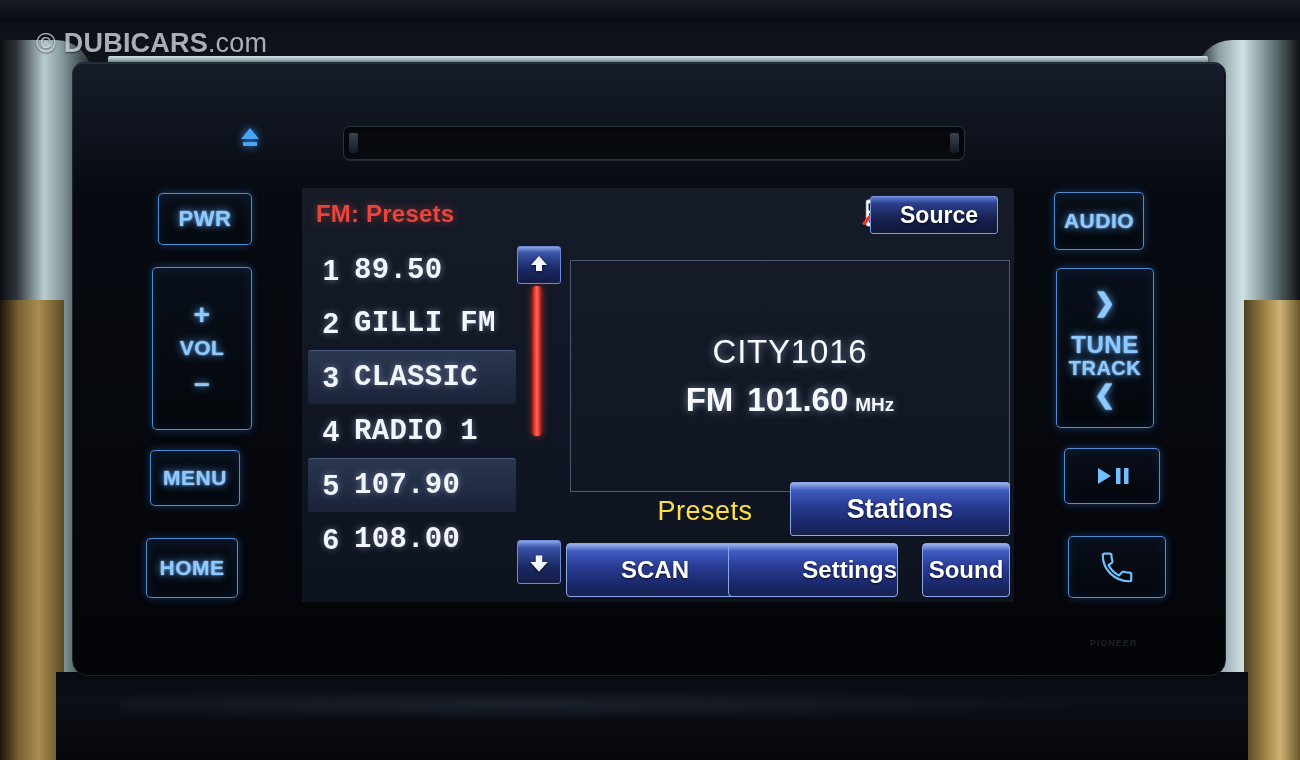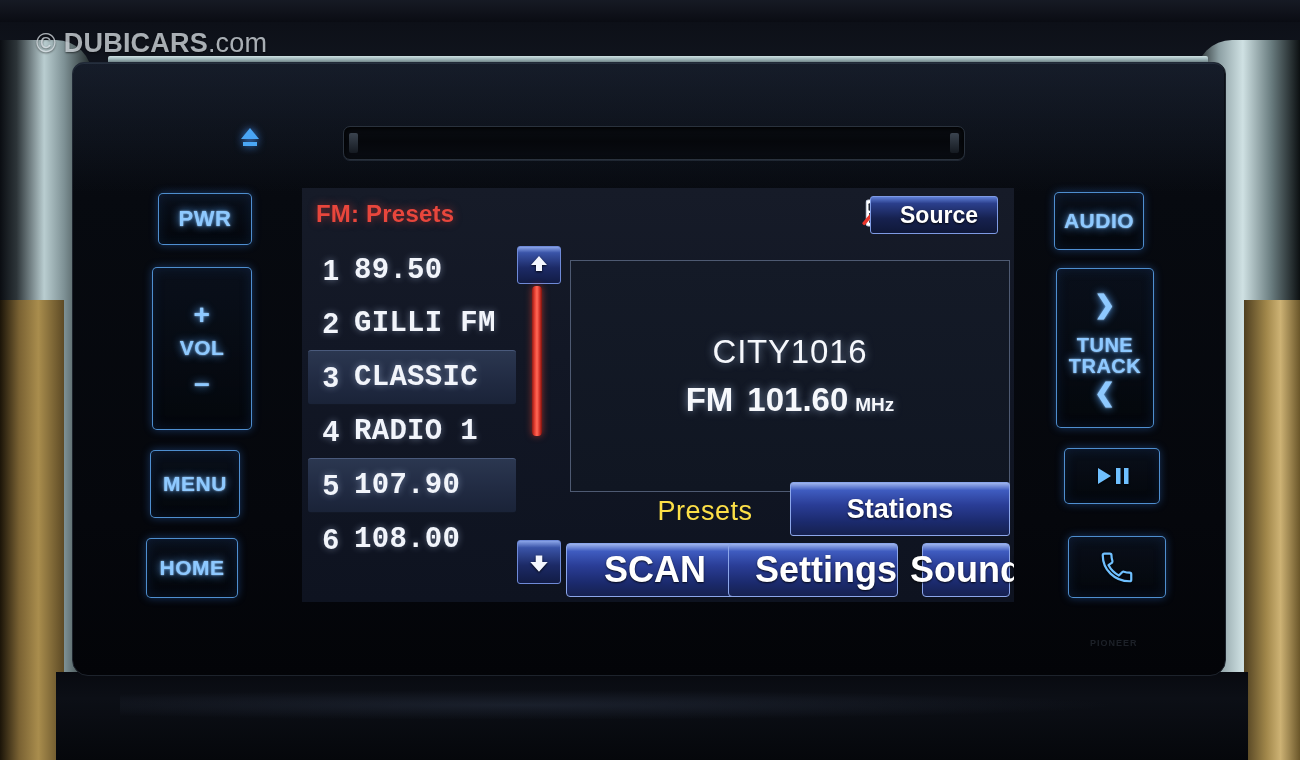--- a/index.html
+++ b/index.html
@@ -134,21 +134,21 @@
     display:flex;align-items:center;justify-content:center;
     background:linear-gradient(180deg,#9db3ec 0%,#3f5cc0 14%,#2a3d96 42%,#1b2a6d 75%,#16214f 100%);
     border:1px solid #8ca6ea;border-radius:3px;
     font-size:27px;font-weight:700;color:#fff;text-shadow:0 1px 2px rgba(0,0,0,.8);}
 
   
   .sk{position:absolute;top:355px;height:52px;
     display:flex;align-items:center;justify-content:center;
     background:linear-gradient(180deg,#9db3ec 0%,#3f5cc0 14%,#2a3d96 42%,#1b2a6d 75%,#16214f 100%);
     border:1px solid #8ca6ea;border-radius:4px;
-    font-size:36px;font-weight:700;color:#fff;text-shadow:0 1px 2px rgba(0,0,0,.8);}
+    font-size:24px;font-weight:700;color:#fff;text-shadow:0 1px 2px rgba(0,0,0,.8);}
   .sk-scan{left:264px;width:176px;}
   .sk-settings{left:426px;width:168px;justify-content:flex-end;}
   .sk-sound{left:620px;width:86px;}
 
   
   .arw{display:block;filter:drop-shadow(0 1px 1px rgba(0,0,0,.8));}
 
   
   .watermark{position:absolute;left:36px;top:28px;font-size:27px;
     color:rgba(232,238,244,.72);letter-spacing:.2px;
@@ -189,35 +189,35 @@
   <div class="hwbtn" style="left:158px;top:193px;width:94px;height:52px;font-size:22px;">
     <span class="lbl">PWR</span>
   </div>
 
   <div class="hwbtn" style="left:152px;top:267px;width:100px;height:163px;">
     <span class="lbl" style="font-size:28px;margin-bottom:8px;">+</span>
     <span class="lbl" style="font-size:21px;">VOL</span>
     <span class="lbl" style="font-size:28px;margin-top:8px;">–</span>
   </div>
 
-  <div class="hwbtn" style="left:150px;top:450px;width:90px;height:68px;font-size:21px;">
+  <div class="hwbtn" style="left:150px;top:450px;width:90px;height:56px;font-size:21px;">
     <span class="lbl">MENU</span>
   </div>
 
   <div class="hwbtn" style="left:146px;top:538px;width:92px;height:60px;font-size:21px;">
     <span class="lbl">HOME</span>
   </div>
 
   <div class="hwbtn" style="left:1054px;top:192px;width:90px;height:58px;font-size:21px;">
     <span class="lbl">AUDIO</span>
   </div>
 
   <div class="hwbtn" style="left:1056px;top:268px;width:98px;height:160px;">
     <span class="lbl" style="font-size:25px;line-height:.9;">❯</span>
-    <span class="lbl" style="font-size:20px;margin-top:19px;">TUNE</span>
+    <span class="lbl" style="font-size:24px;margin-top:19px;">TUNE</span>
     <span class="lbl" style="font-size:20px;">TRACK</span>
     <span class="lbl" style="font-size:25px;line-height:.9;margin-top:4px;">❮</span>
   </div>
 
   <div class="hwbtn" style="left:1064px;top:448px;width:96px;height:56px;">
     <svg class="arw" width="40" height="22" viewBox="0 0 40 22">
       <polygon points="6,3 6,19 19,11" fill="#6fc0ff"></polygon>
       <rect x="24" y="3" width="4.5" height="16" fill="#6fc0ff"></rect>
       <rect x="32" y="3" width="4.5" height="16" fill="#6fc0ff"></rect>
     </svg>

